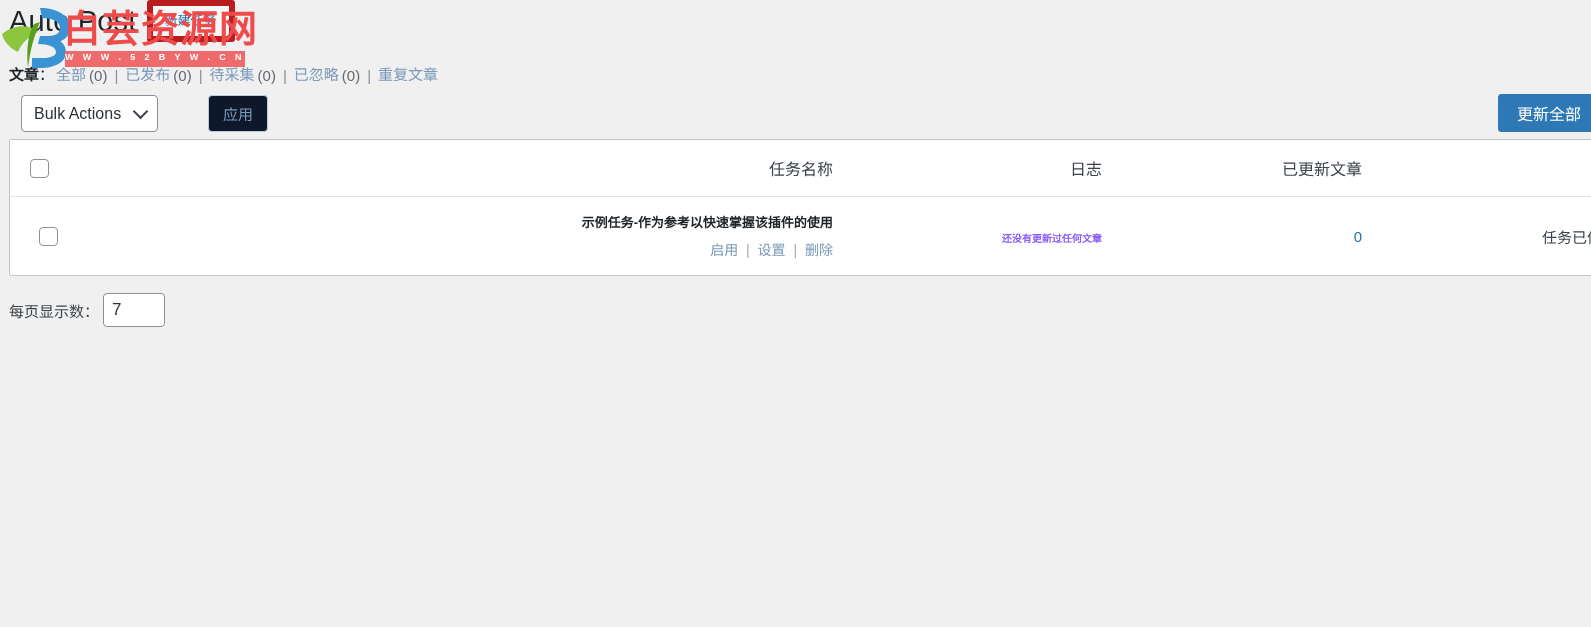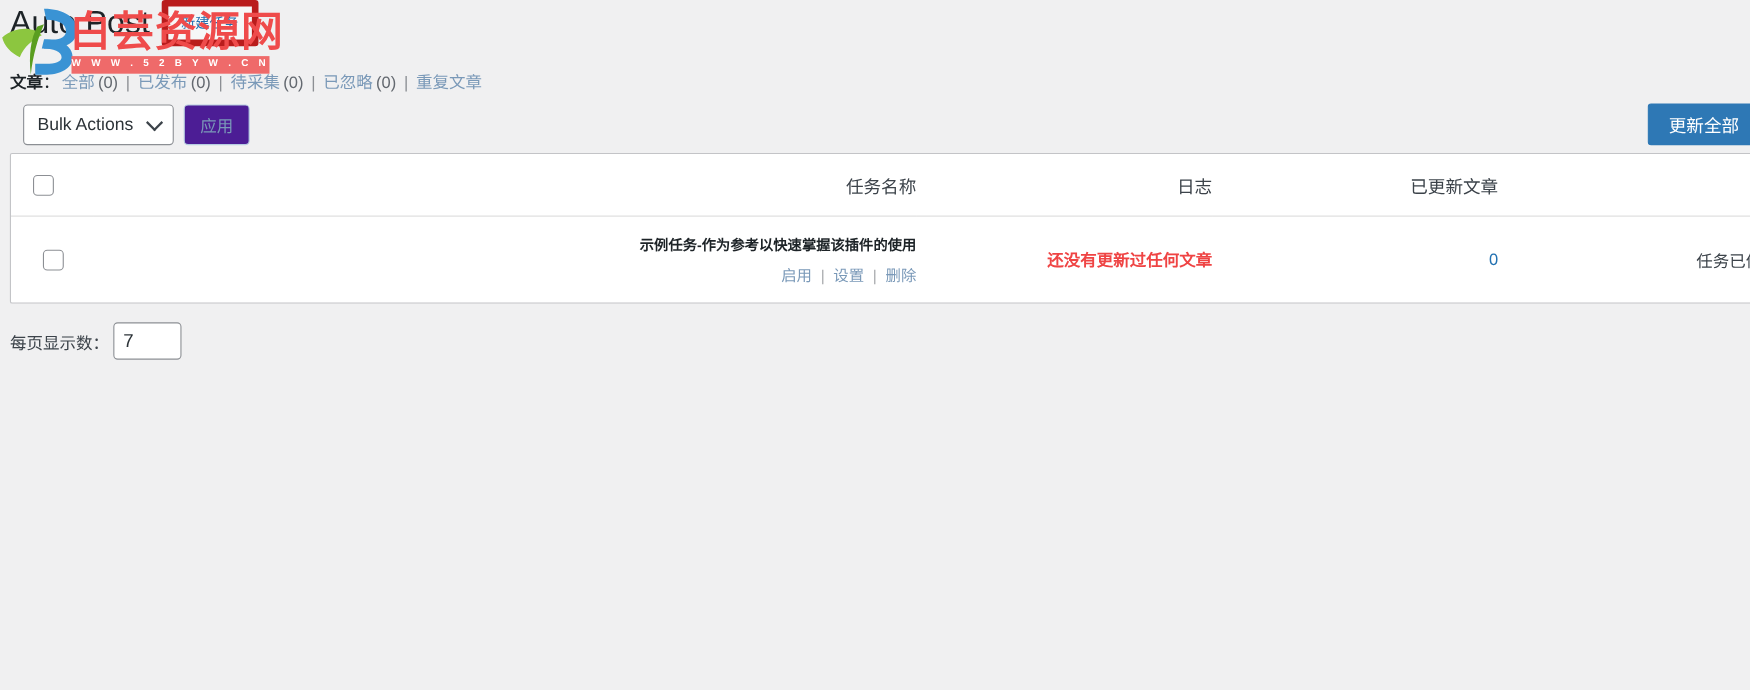--- a/index.html
+++ b/index.html
@@ -124,25 +124,26 @@
     border-bottom: 2px solid #3c434a;
     transform: rotate(45deg);
     pointer-events: none;
   }
   .btn-secondary {
     height: 37px;
     padding: 0 14px;
     font-size: 15px;
     font-family: inherit;
     color: #7a99b8;
-    background: #4c1d95;
+    background: #0f172a;
     border: 1px solid #b6cde2;
     border-radius: 4px;
     cursor: pointer;
     white-space: nowrap;
+    margin-left: 41px;
   }
   .btn-primary {
     position: absolute;
     right: -9px;
     top: 94px;
     height: 38px;
     padding: 0 18px;
     font-size: 16px;
     font-family: inherit;
     color: #fff;
@@ -216,24 +217,23 @@
   .row-actions a {
     color: #7a99b8;
     text-decoration: none;
     cursor: pointer;
   }
   .row-actions .ra-sep {
     color: #a7aaad;
     margin: 0 4px;
   }
   .log-text {
-    font-size: 15px;
+    font-size: 10px;
     font-weight: 700;
-    color: #ef4444;
-    font-family: Liberation Mono, monospace;
+    color: #8b5cf6;
   }
   .count-link {
     font-size: 15px;
     color: #2271b1;
     text-decoration: none;
     cursor: pointer;
   }
   .status-text {
     font-size: 15px;
     color: #3c434a;

